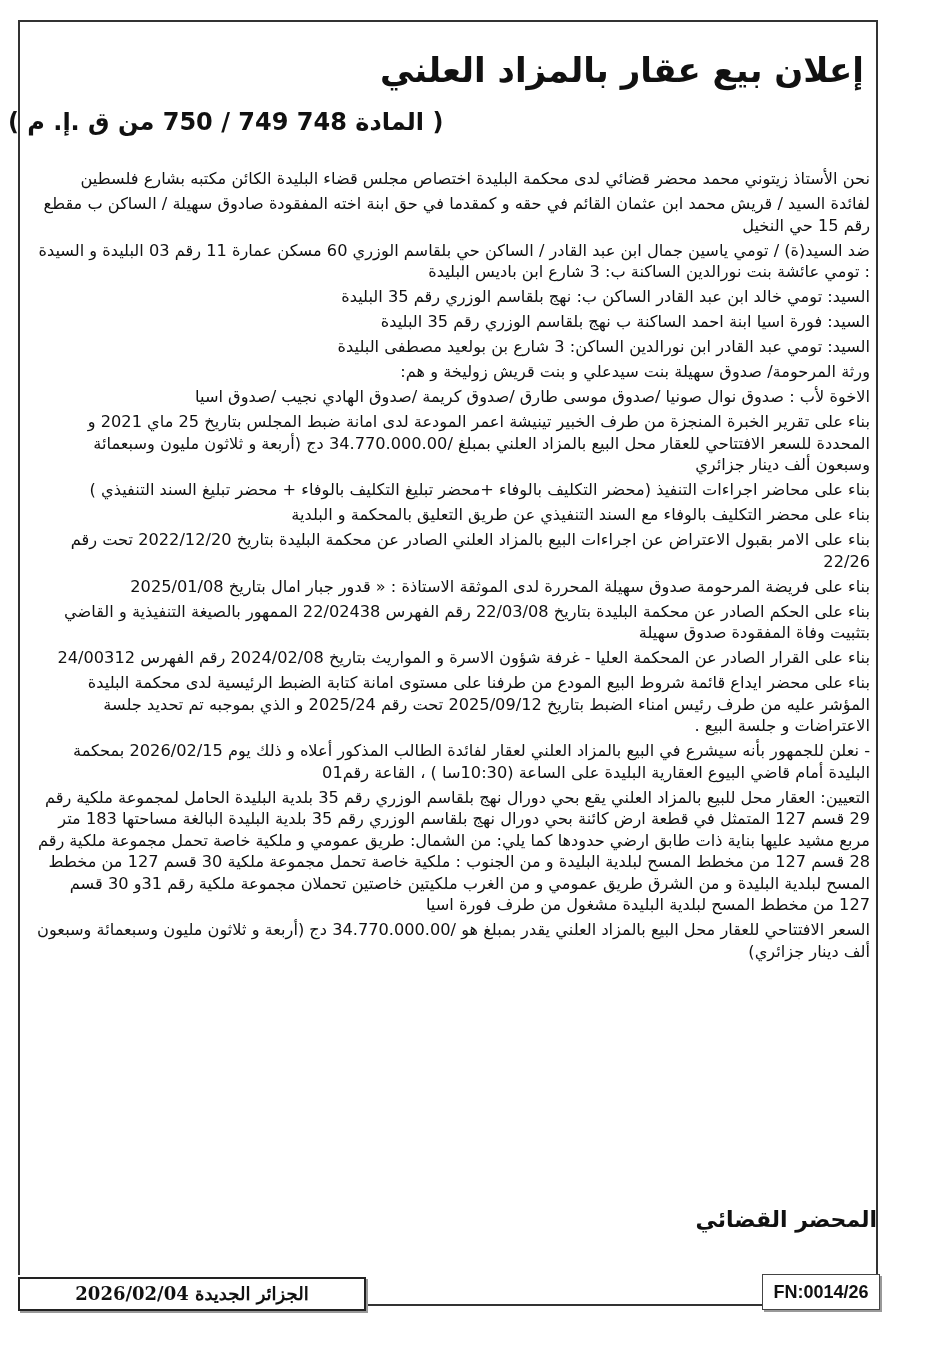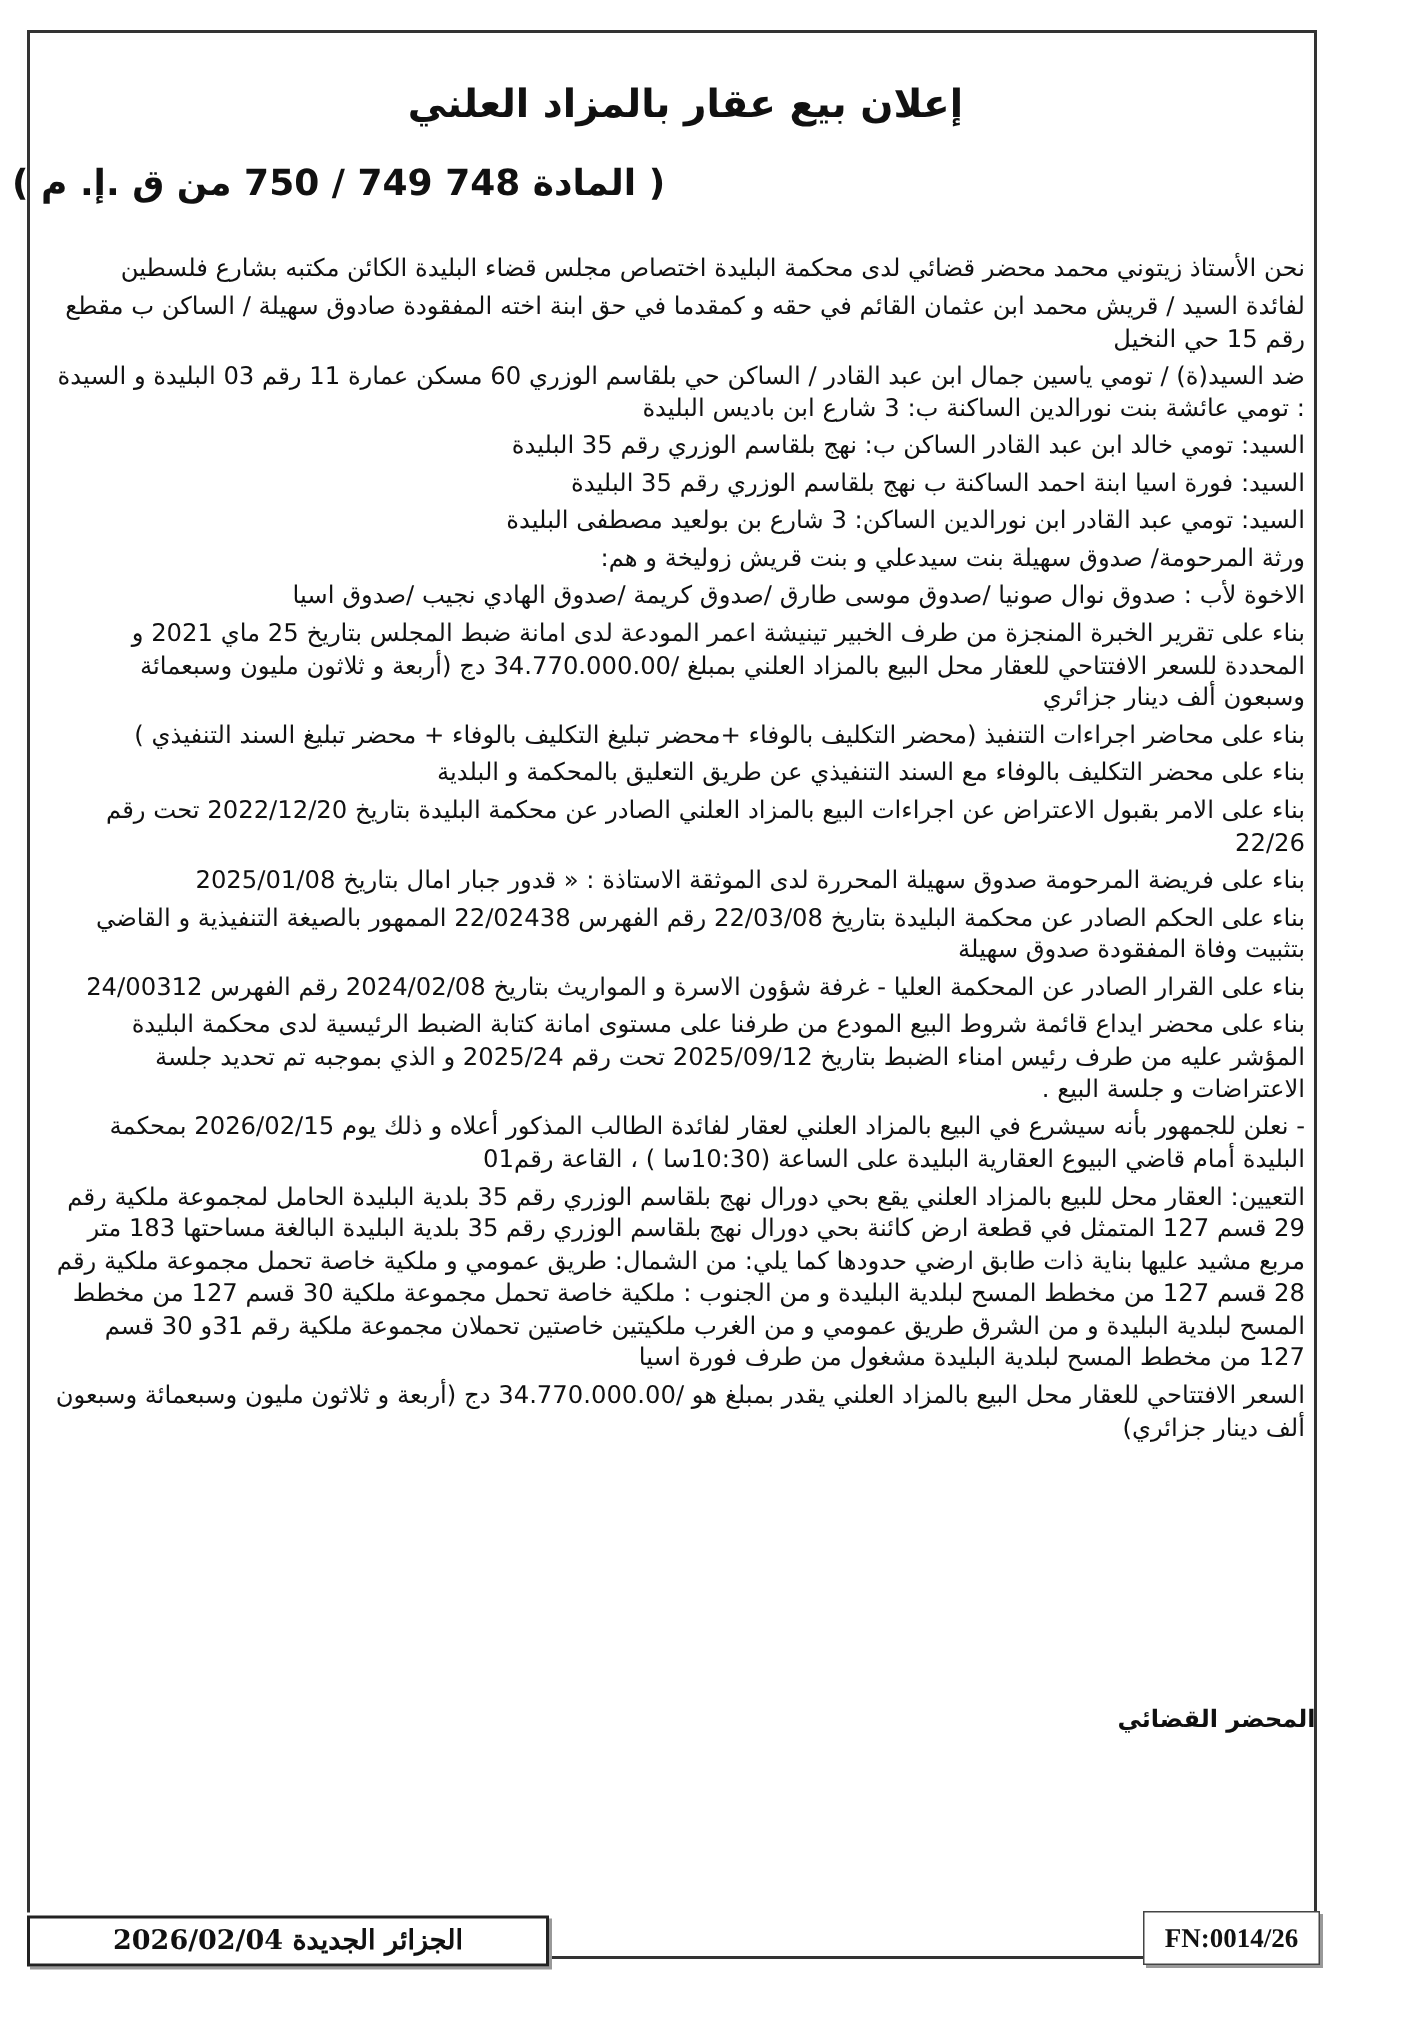--- a/index.html
+++ b/index.html
@@ -2,36 +2,36 @@
 <html><head>
 <meta charset="utf-8">
 <style>
   html, body { margin:0; padding:0; background:#ffffff; }
   body { width:949px; height:1349px; position:relative; overflow:hidden;
          font-family:"DejaVu Sans", sans-serif; color:#111; }
   .frame { position:absolute; left:18px; top:20px; width:860px; height:1255px;
            border:2px solid #333; border-bottom:none; box-sizing:border-box; }
   .frame-bottom { position:absolute; left:18px; top:1304px; width:862px; height:0;
            border-top:2px solid #333; }
-  .title { position:absolute; left:26px; width:862px; top:45px; text-align:center;
-           font-weight:bold; font-size:26px; line-height:50px; direction:rtl; }
+  .title { position:absolute; left:2px; width:862px; top:45px; text-align:right;
+           font-weight:bold; font-size:34px; line-height:50px; direction:rtl; }
   .subtitle { position:absolute; left:8px; width:862px; top:98px; text-align:left;
            font-weight:bold; font-size:24px; line-height:48px; direction:rtl; }
   .body { position:absolute; left:34px; width:836px; top:168px; direction:rtl; text-align:right;
           font-weight:normal; font-size:16.2px; line-height:21.5px; }
   .body p { margin:0 0 3.5px 0; }
-  .signature { position:absolute; right:72px; top:1136px; direction:rtl; font-weight:bold; font-size:16px; }
+  .signature { position:absolute; right:72px; top:1207px; direction:rtl; font-weight:bold; font-size:22px; }
   .footer-left { position:absolute; left:18px; top:1277px; width:348px; height:34px;
            border:2px solid #222; box-sizing:border-box; background:#fff;
            box-shadow:2px 2px 0 #999; direction:rtl; text-align:center;
            font-family:"DejaVu Serif", serif; font-weight:bold; font-size:18px; line-height:30px; }
   .footer-right { position:absolute; left:762px; top:1274px; width:118px; height:36px;
            border:1.5px solid #444; box-sizing:border-box; background:#fff;
            box-shadow:2px 2px 0 #999; text-align:center;
-           font-family:Liberation Serif, serif; font-weight:bold; font-size:18px; line-height:34px; }
+           font-family:Liberation Sans, sans-serif; font-weight:bold; font-size:18px; line-height:34px; }
 </style>
 </head>
 <body>
 
 <div class="frame"></div>
 <div class="frame-bottom"></div>
 
 <div class="title">إعلان بيع عقار بالمزاد العلني</div>
 <div class="subtitle">( المادة 748 749 / 750 من ق .إ. م )</div>
 

